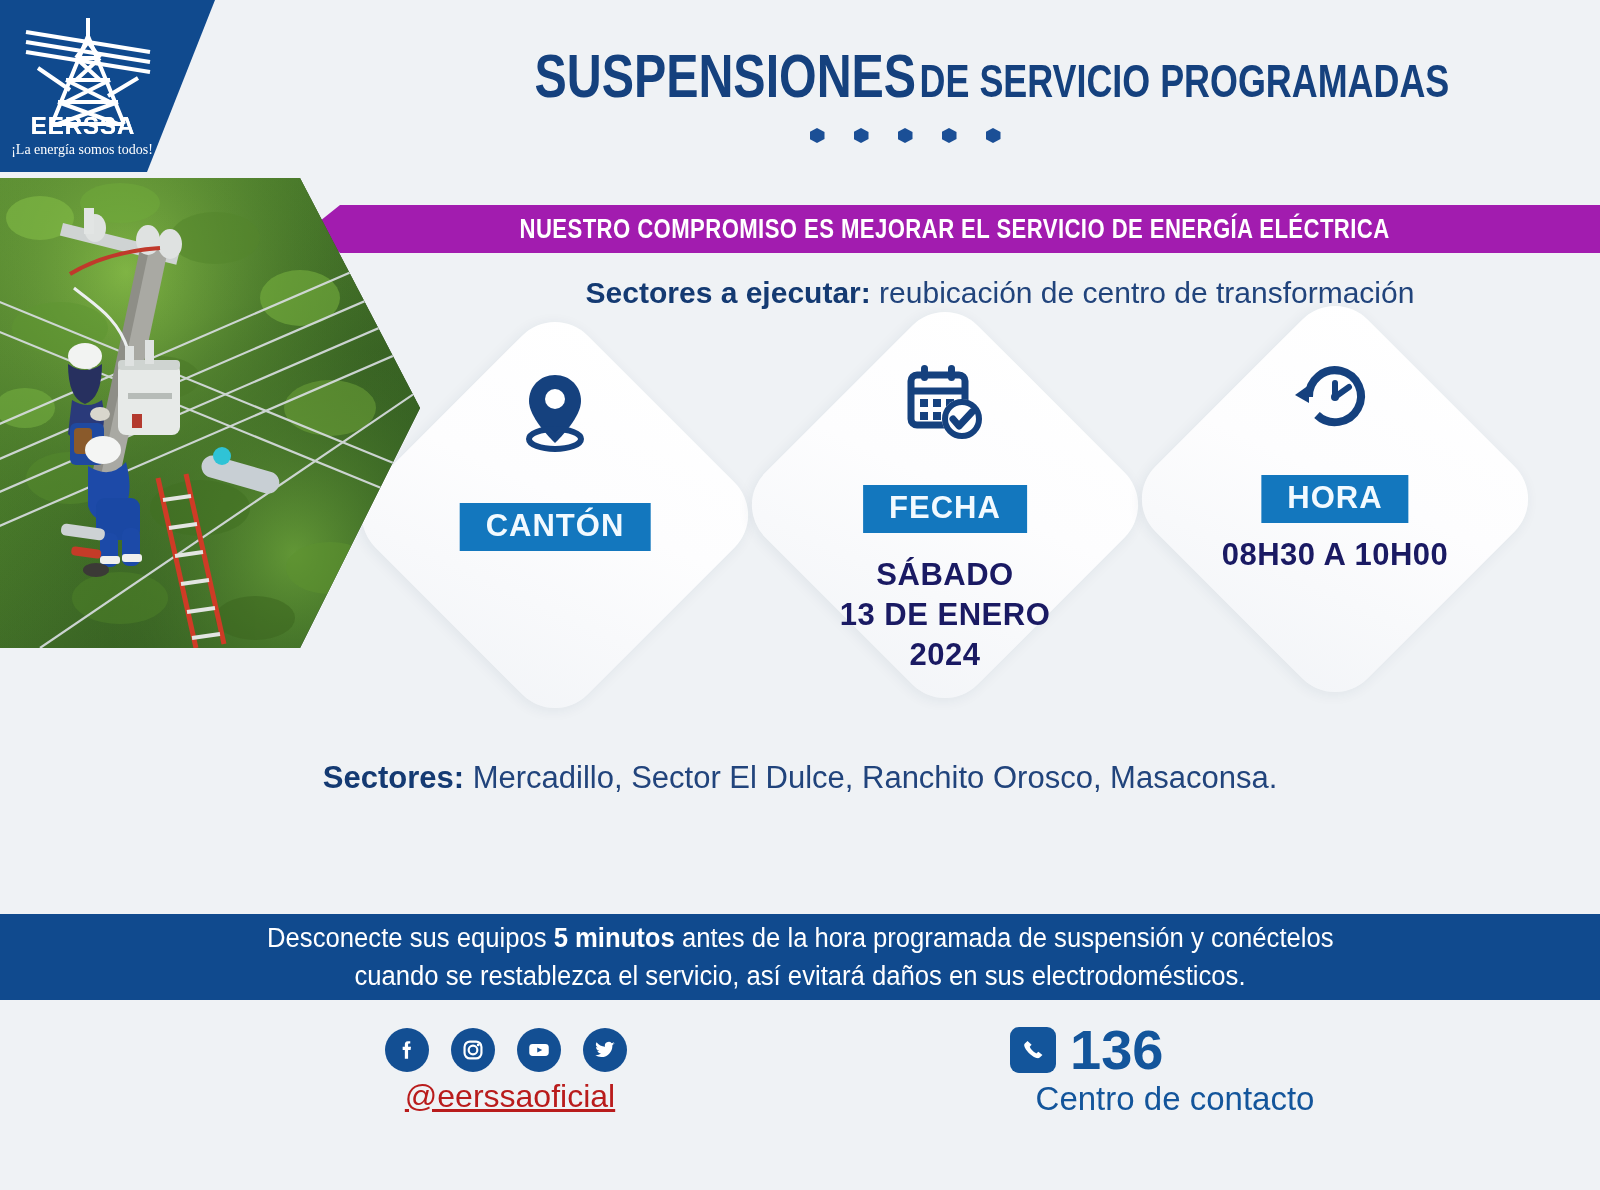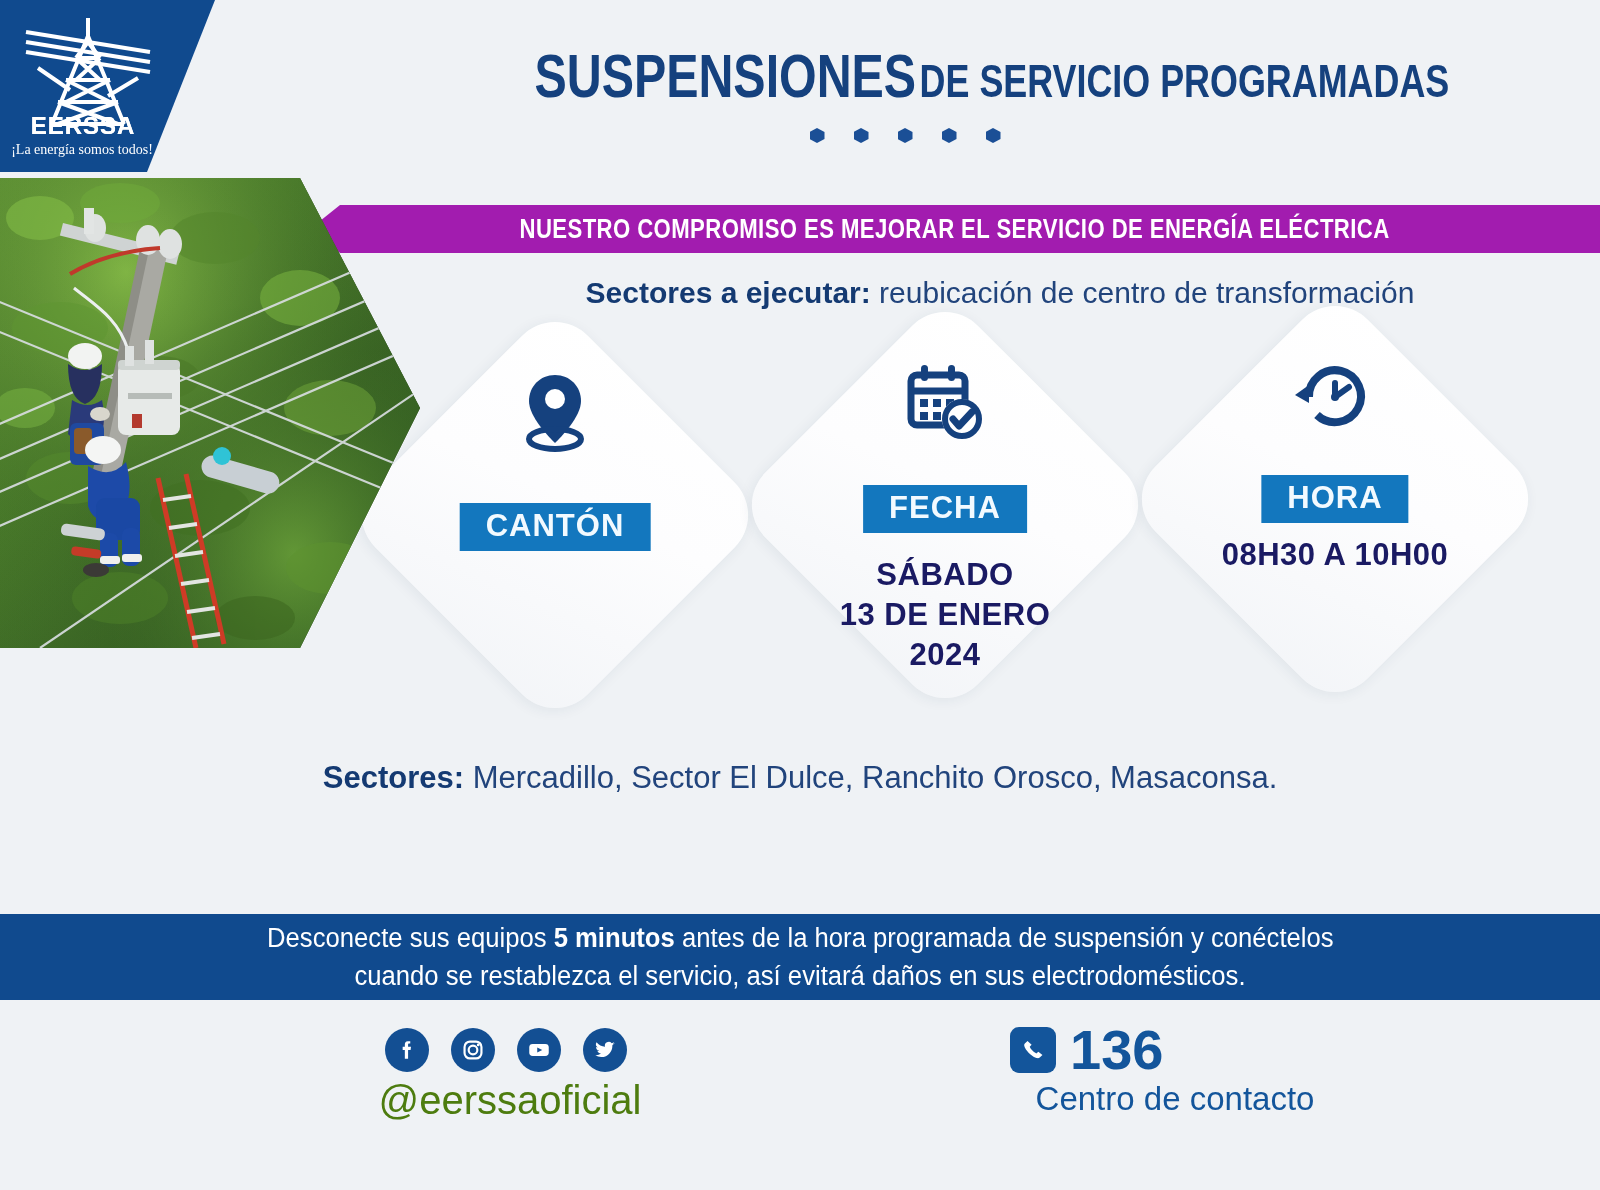--- a/index.html
+++ b/index.html
@@ -150,21 +150,21 @@
   .notice b{font-weight:bold;}
 
   
   .social-row{
     position:absolute;left:385px;top:1028px;display:flex;gap:22px;z-index:3;
   }
   .sicon{width:44px;height:44px;border-radius:50%;background:#134f93;
          display:flex;align-items:center;justify-content:center;}
   .handle{
     position:absolute;left:330px;top:1078px;width:360px;text-align:center;
-    font-size:40px;color:#4d7c0f;z-index:3;
+    font-size:32px;color:#b91c1c;z-index:3;text-decoration:underline;
   }
   .phone-wrap{
     position:absolute;left:1010px;top:1022px;width:330px;z-index:3;
     display:flex;align-items:center;justify-content:flex-start;gap:14px;
   }
   .phone-icon{width:46px;height:46px;border-radius:9px;background:#13559b;
               display:flex;align-items:center;justify-content:center;}
   .phone-num{font-size:56px;font-weight:bold;color:#13559b;line-height:56px;}
   .contact-lbl{
     position:absolute;left:985px;top:1080px;width:380px;text-align:center;

